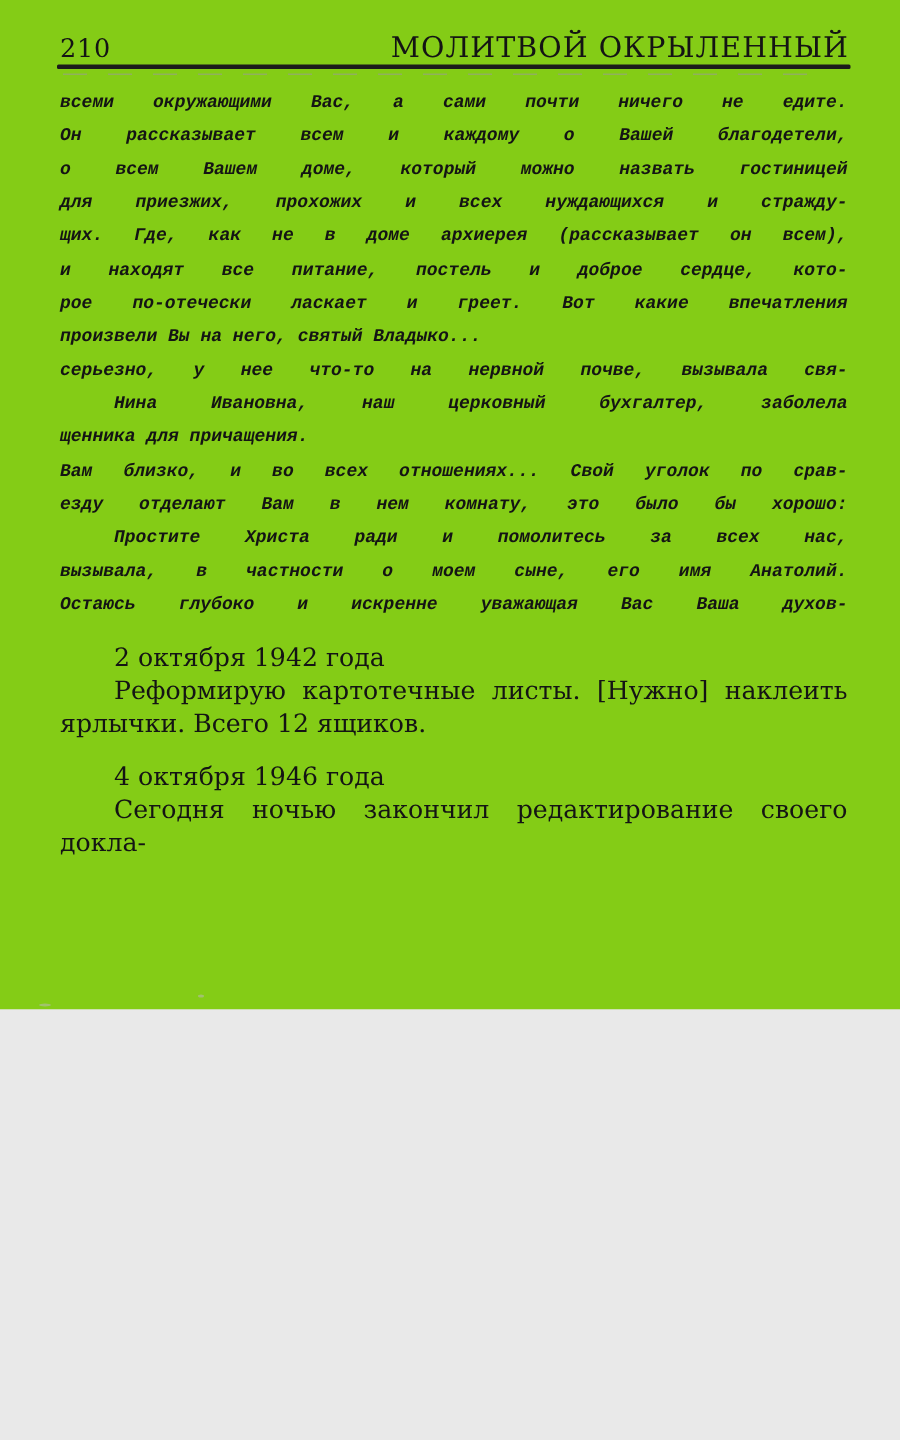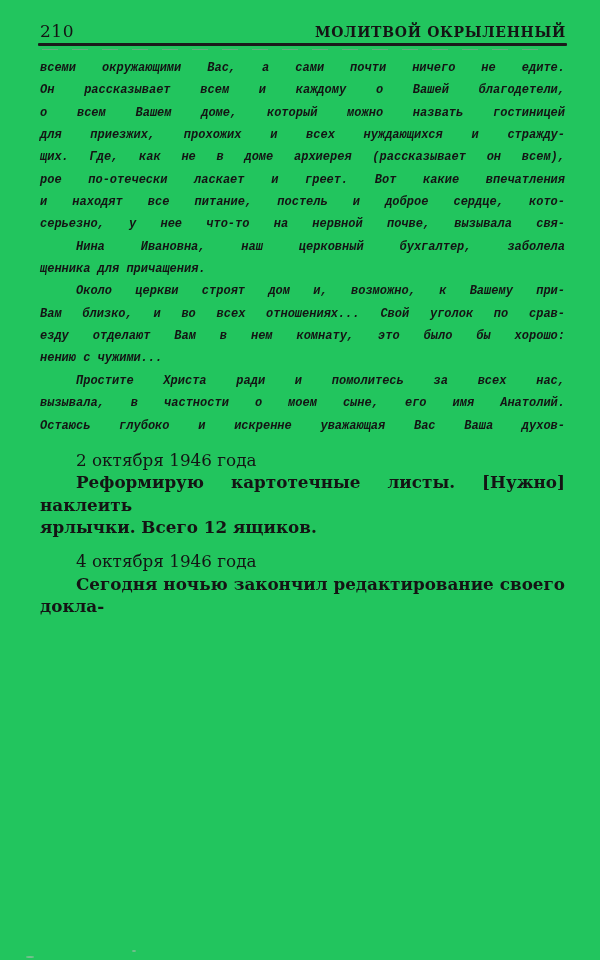--- a/index.html
+++ b/index.html
@@ -1,43 +1,43 @@
 <!DOCTYPE html>
 <html lang="ru"><head>
 <meta charset="utf-8">
 <style>
   html, body { margin: 0; padding: 0; background: #e9e9e9; }
   .page {
     position: relative;
     width: 600px;
-    height: 960px;
+    height: 673px;
     margin: 0 auto;
-    background: #22c55e;
+    background: #84cc16;
     color: #141414;
     overflow: hidden;
   }
   
   .running-head {
     position: absolute;
     left: 40px;
     right: 34px;
     top: 21px;
     display: flex;
     justify-content: space-between;
     align-items: baseline;
     font-family: "DejaVu Serif", "Liberation Serif", serif;
   }
   .page-number {
     font-size: 17px;
     font-weight: 400;
     letter-spacing: 0.5px;
   }
   .running-title {
-    font-size: 14px;
-    font-weight: 700;
+    font-size: 19px;
+    font-weight: 400;
     letter-spacing: 0.7px;
     margin-left: 28px;
   }
   .header-rule {
     position: absolute;
     left: 38px;
     right: 33px;
     top: 43px;
     height: 3px;
     background: #1b1b1b;
@@ -62,21 +62,21 @@
   .para { margin: 0; }
   .para.letter {
     font-family: Liberation Mono, monospace;
     font-style: italic;
     font-weight: 700;
     font-size: 12px;
   }
   .para.diary {
     font-family: "DejaVu Serif", "Liberation Serif", serif;
     font-style: normal;
-    font-weight: 700;
+    font-weight: 400;
     font-size: 16.8px;
   }
   .line {
     line-height: 22.35px;
     text-align: justify;
     text-align-last: justify;
   }
   .line.indent { text-indent: 36px; }
   .line.last { text-align-last: left; }
   .date {
@@ -110,40 +110,39 @@
   <div class="header-rule"></div>
   <div class="header-rule-ghost"></div>
 
   <div class="text-column">
       <div class="para letter">
         <div class="line">всеми окружающими Вас, а сами почти ничего не едите.</div>
         <div class="line">Он рассказывает всем и каждому о Вашей благодетели,</div>
         <div class="line">о всем Вашем доме, который можно назвать гостиницей</div>
         <div class="line">для приезжих, прохожих и всех нуждающихся и стражду-</div>
         <div class="line">щих. Где, как не в доме архиерея (рассказывает он всем),</div>
+        <div class="line">и находят все питание, постель и доброе сердце, кото-</div>
         <div class="line">рое по-отечески ласкает и греет. Вот какие впечатления</div>
-        <div class="line">и находят все питание, постель и доброе сердце, кото-</div>
+        <div class="line last">произвели Вы на него, святый Владыко...</div>
       </div>
       <div class="para letter">
         <div class="line">серьезно, у нее что-то на нервной почве, вызывала свя-</div>
         <div class="line indent">Нина Ивановна, наш церковный бухгалтер, заболела</div>
         <div class="line last">щенника для причащения.</div>
       </div>
       <div class="para letter">
-        <div class="line indent">Около церкви строят дом и, возможно, к Вашему при-</div>
         <div class="line">Вам близко, и во всех отношениях... Свой уголок по срав-</div>
         <div class="line">езду отделают Вам в нем комнату, это было бы хорошо:</div>
-        <div class="line last">нению с чужими...</div>
       </div>
       <div class="para letter">
         <div class="line indent">Простите Христа ради и помолитесь за всех нас,</div>
         <div class="line">вызывала, в частности о моем сыне, его имя Анатолий.</div>
         <div class="line">Остаюсь глубоко и искренне уважающая Вас Ваша духов-</div>
       </div>
-      <div class="date">2 октября 1946 года</div>
+      <div class="date">2 октября 1942 года</div>
       <div class="para diary">
         <div class="line indent">Реформирую картотечные листы. [Нужно] наклеить</div>
         <div class="line last">ярлычки. Всего 12 ящиков.</div>
       </div>
       <div class="date">4 октября 1946 года</div>
       <div class="para diary">
         <div class="line indent">Сегодня ночью закончил редактирование своего докла-</div>
       </div>
     </div>
 

